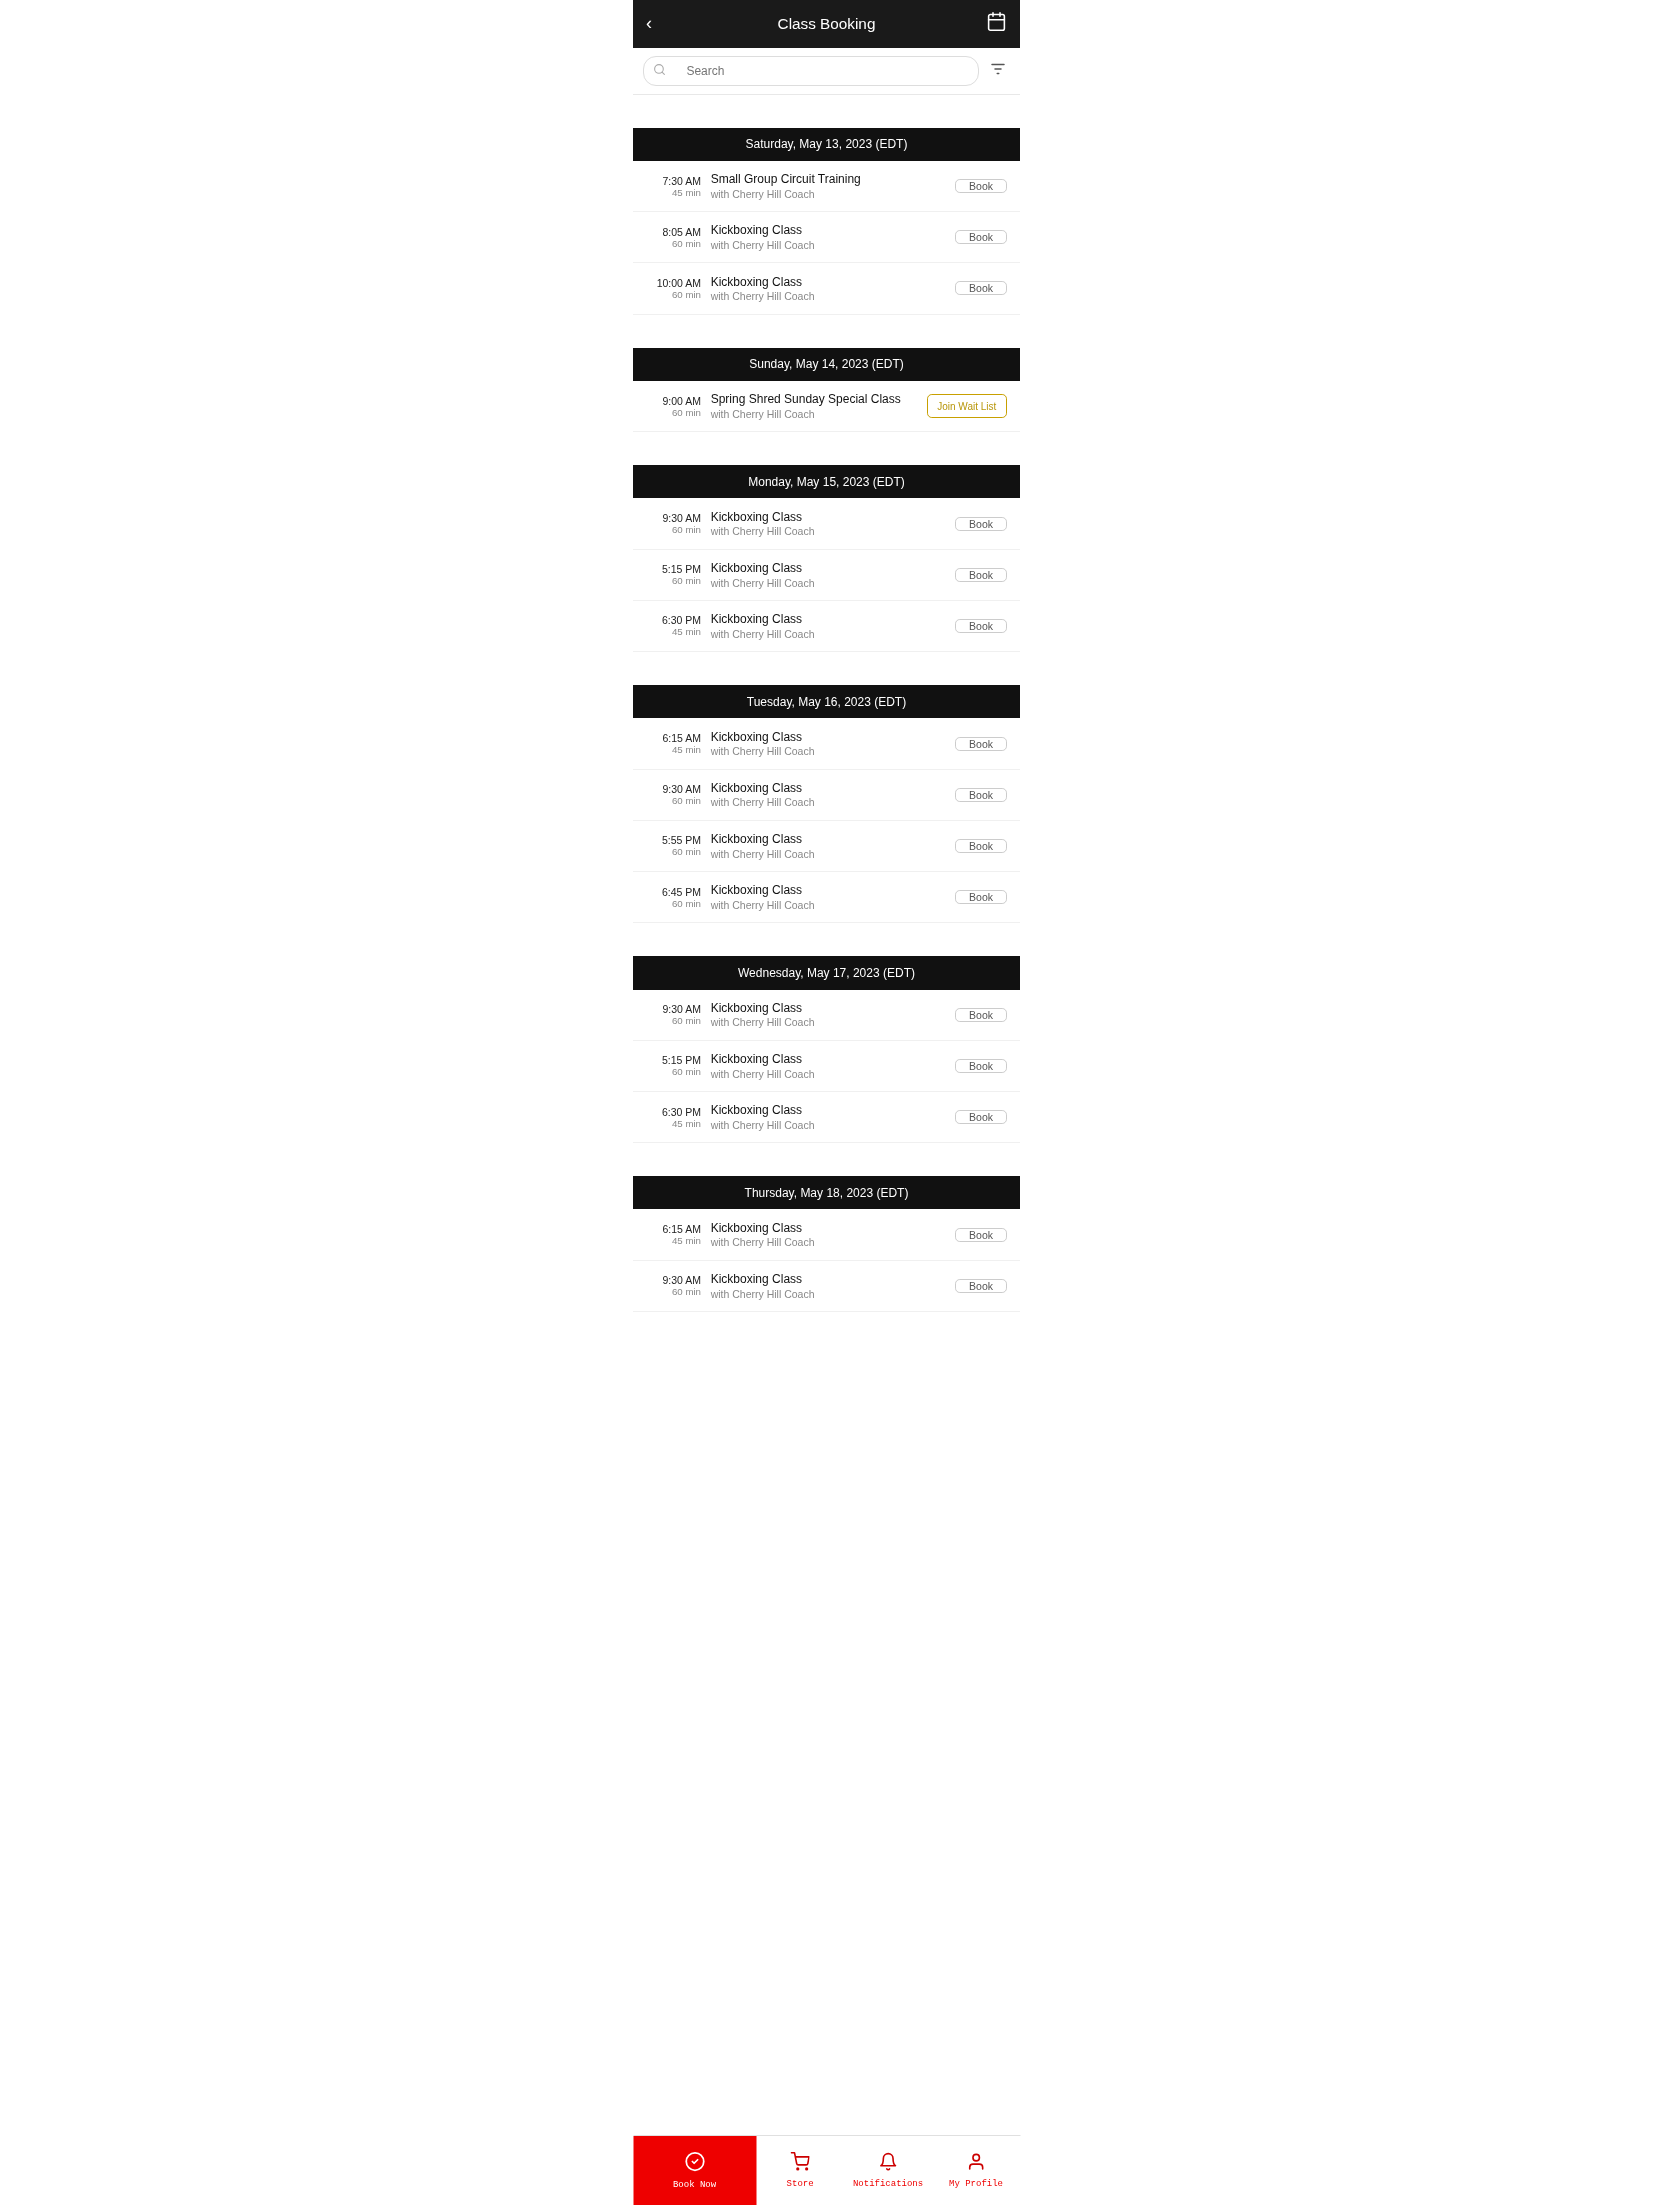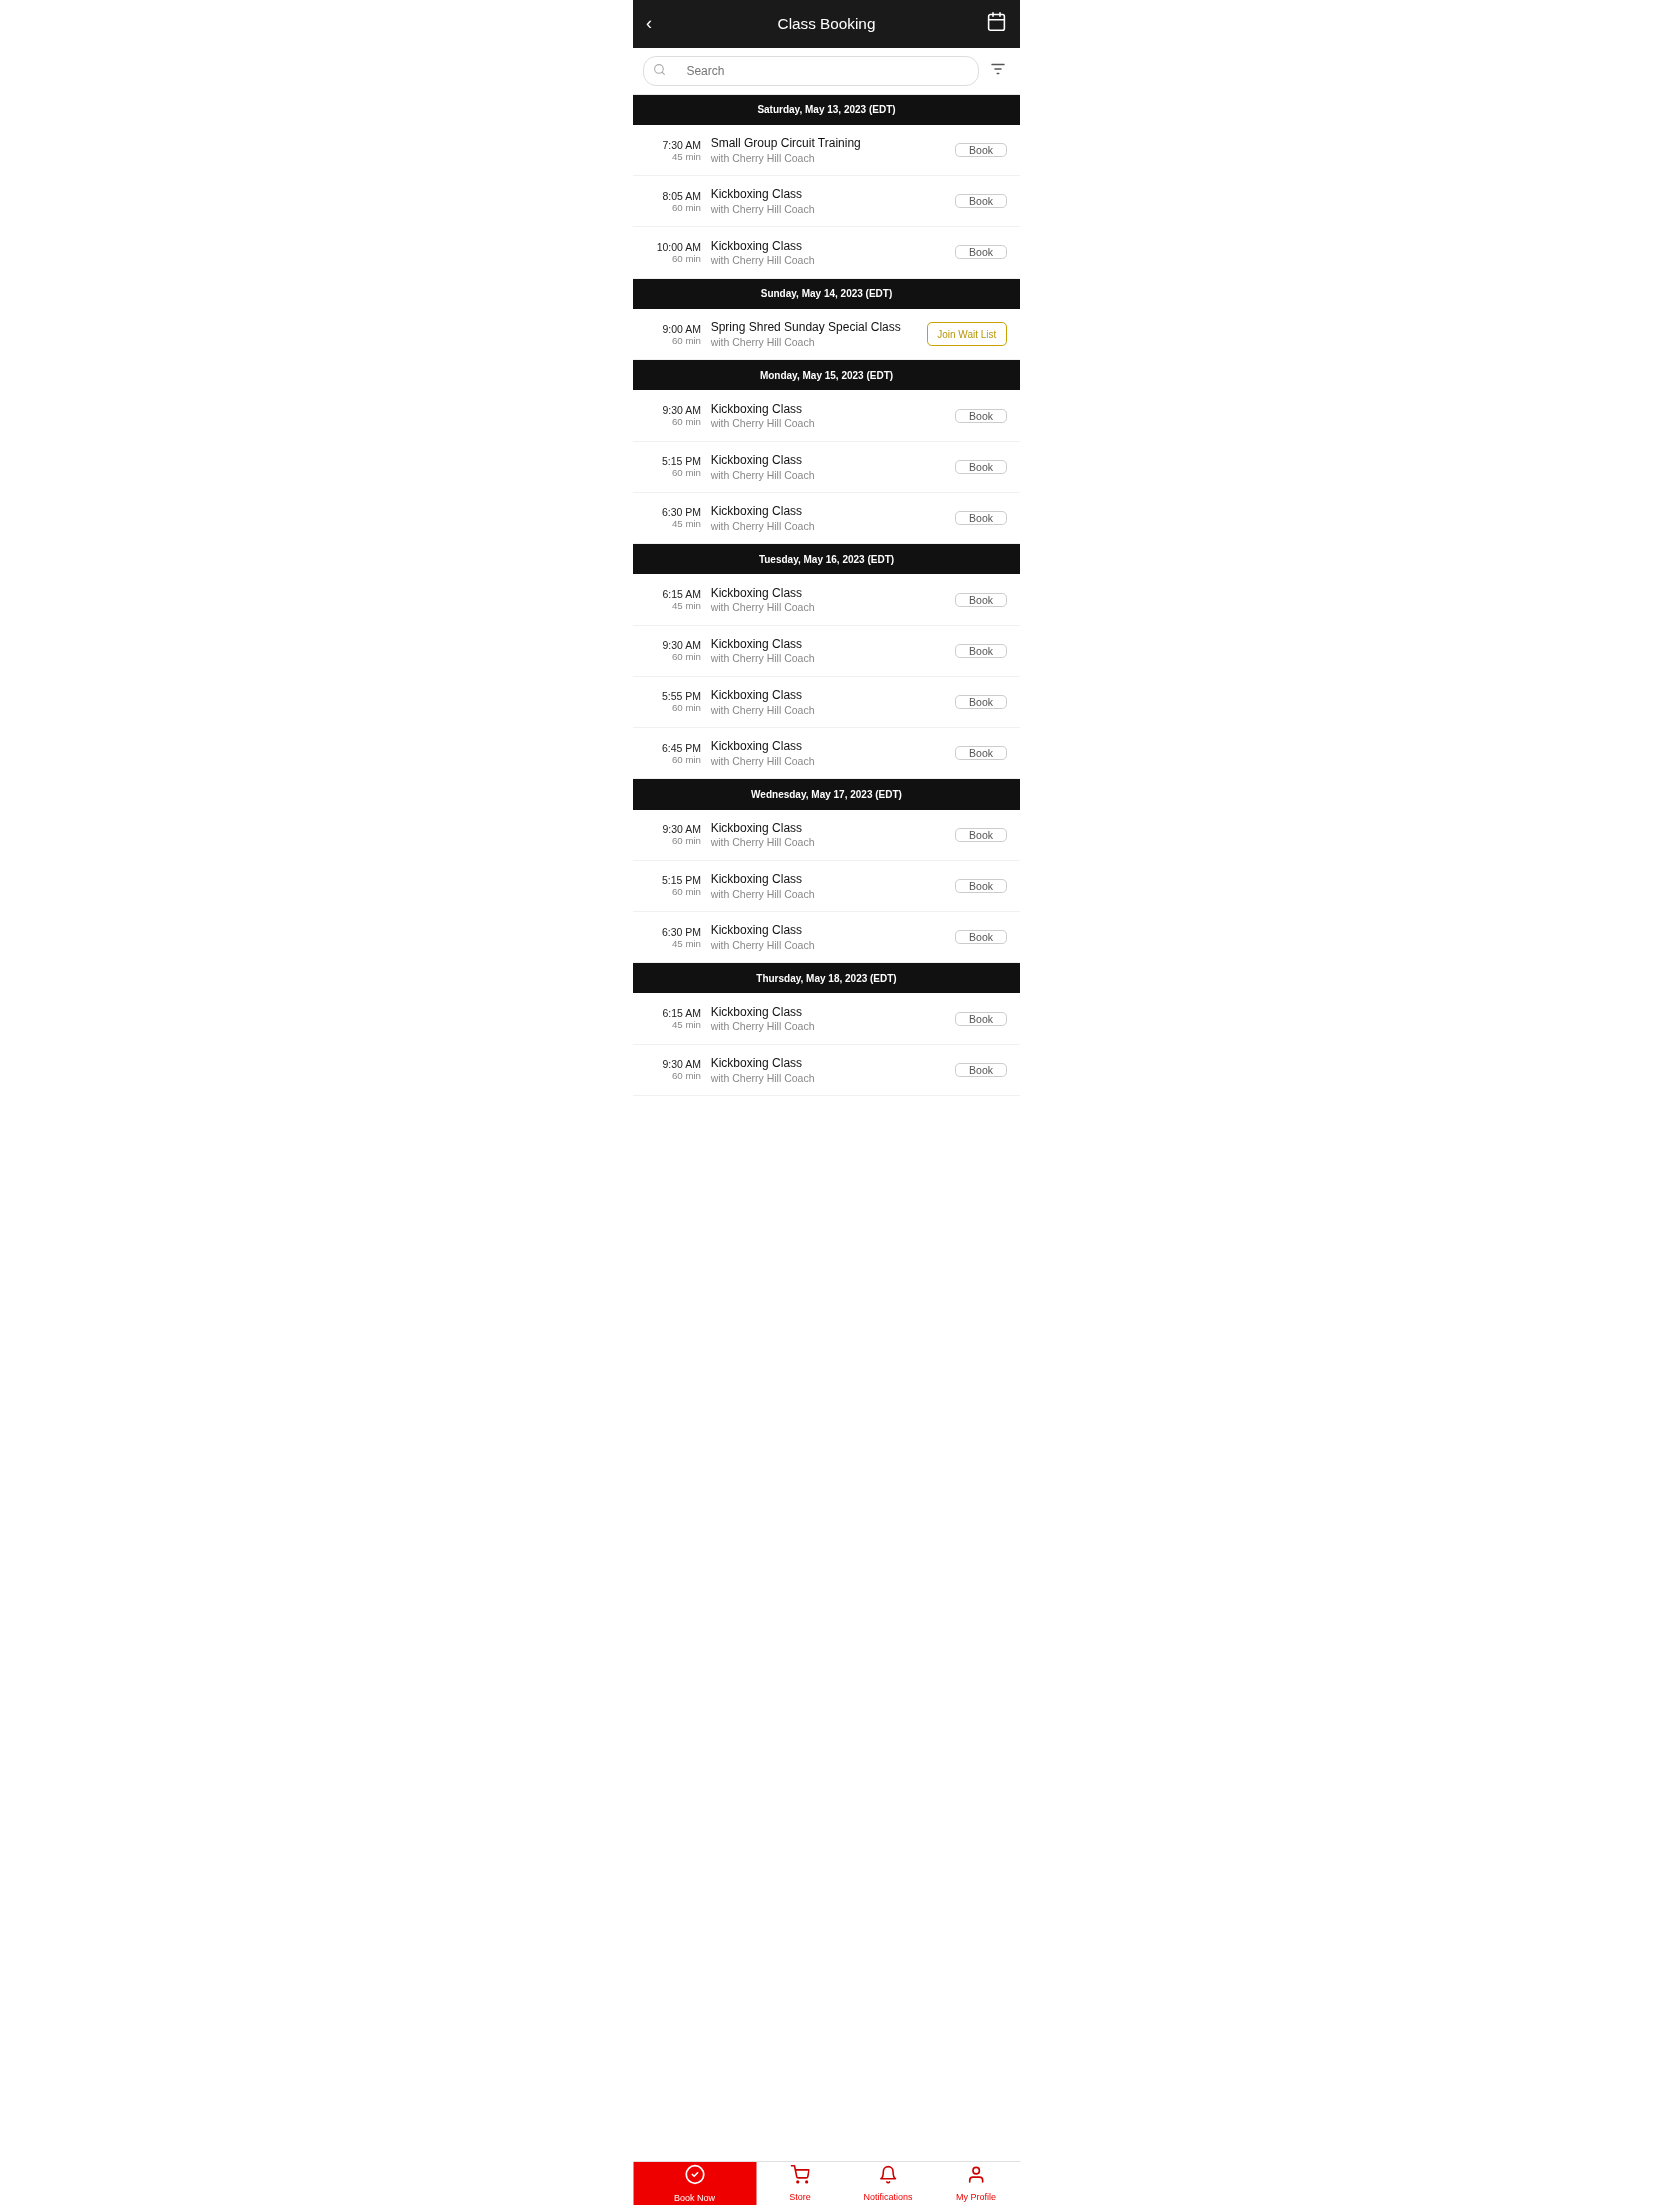--- a/index.html
+++ b/index.html
@@ -80,22 +80,23 @@
     .schedule-list {
       flex: 1;
       overflow-y: auto;
       padding-bottom: 65px;
     }
     .day-header {
       background: #111;
       color: #fff;
       text-align: center;
       padding: 9.7px 13px;
-      font-size: 10px;
-      font-weight: 700;
+      font-size: 12px;
+      font-weight: 400;
+      margin-top: 33px;
     }
     .class-row {
       display: flex;
       align-items: center;
       padding: 11.3px 13px;
       border-bottom: 0.8px solid #f0f0f0;
       gap: 9.7px;
     }
     .class-time {
       min-width: 55px;
@@ -148,22 +149,23 @@
     .bottom-nav {
       position: fixed;
       bottom: 0;
       left: 50%;
       transform: translateX(-50%);
       width: 100%;
       max-width: 387px;
       display: flex;
       background: #fff;
       border-top: 0.8px solid #e0e0e0;
-      height: 44px;
+      height: 70px;
       z-index: 200;
+      font-family: Liberation Mono, monospace;
     }
     .nav-item {
       flex: 1;
       display: flex;
       flex-direction: column;
       align-items: center;
       justify-content: center;
       gap: 3.2px;
       cursor: pointer;
       font-size: 9px;

